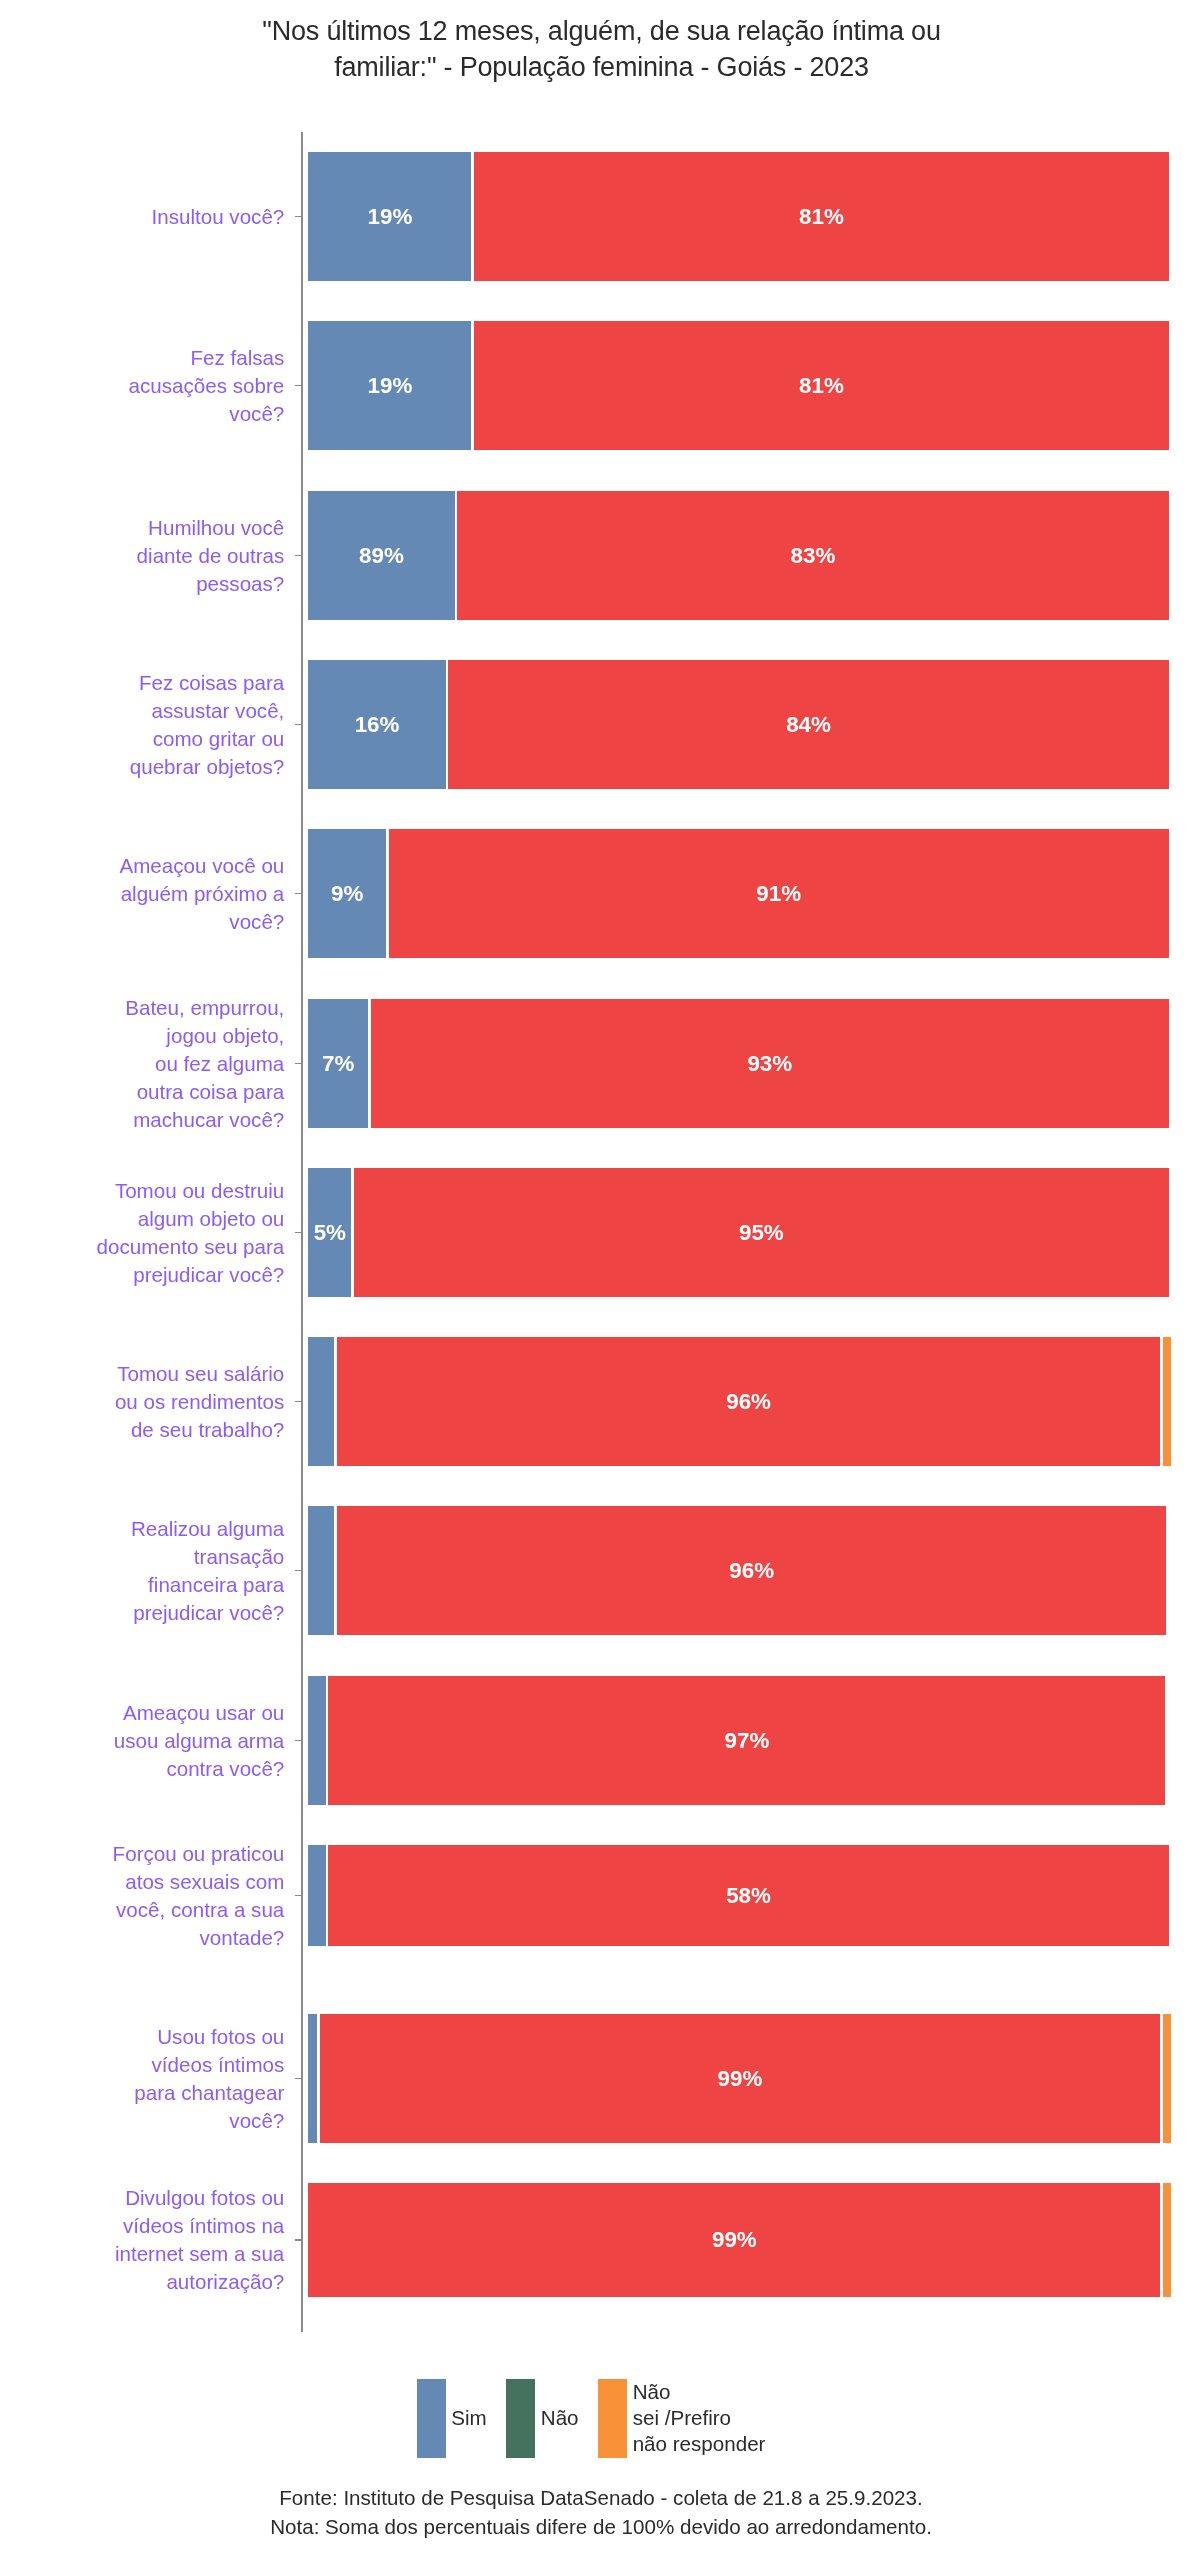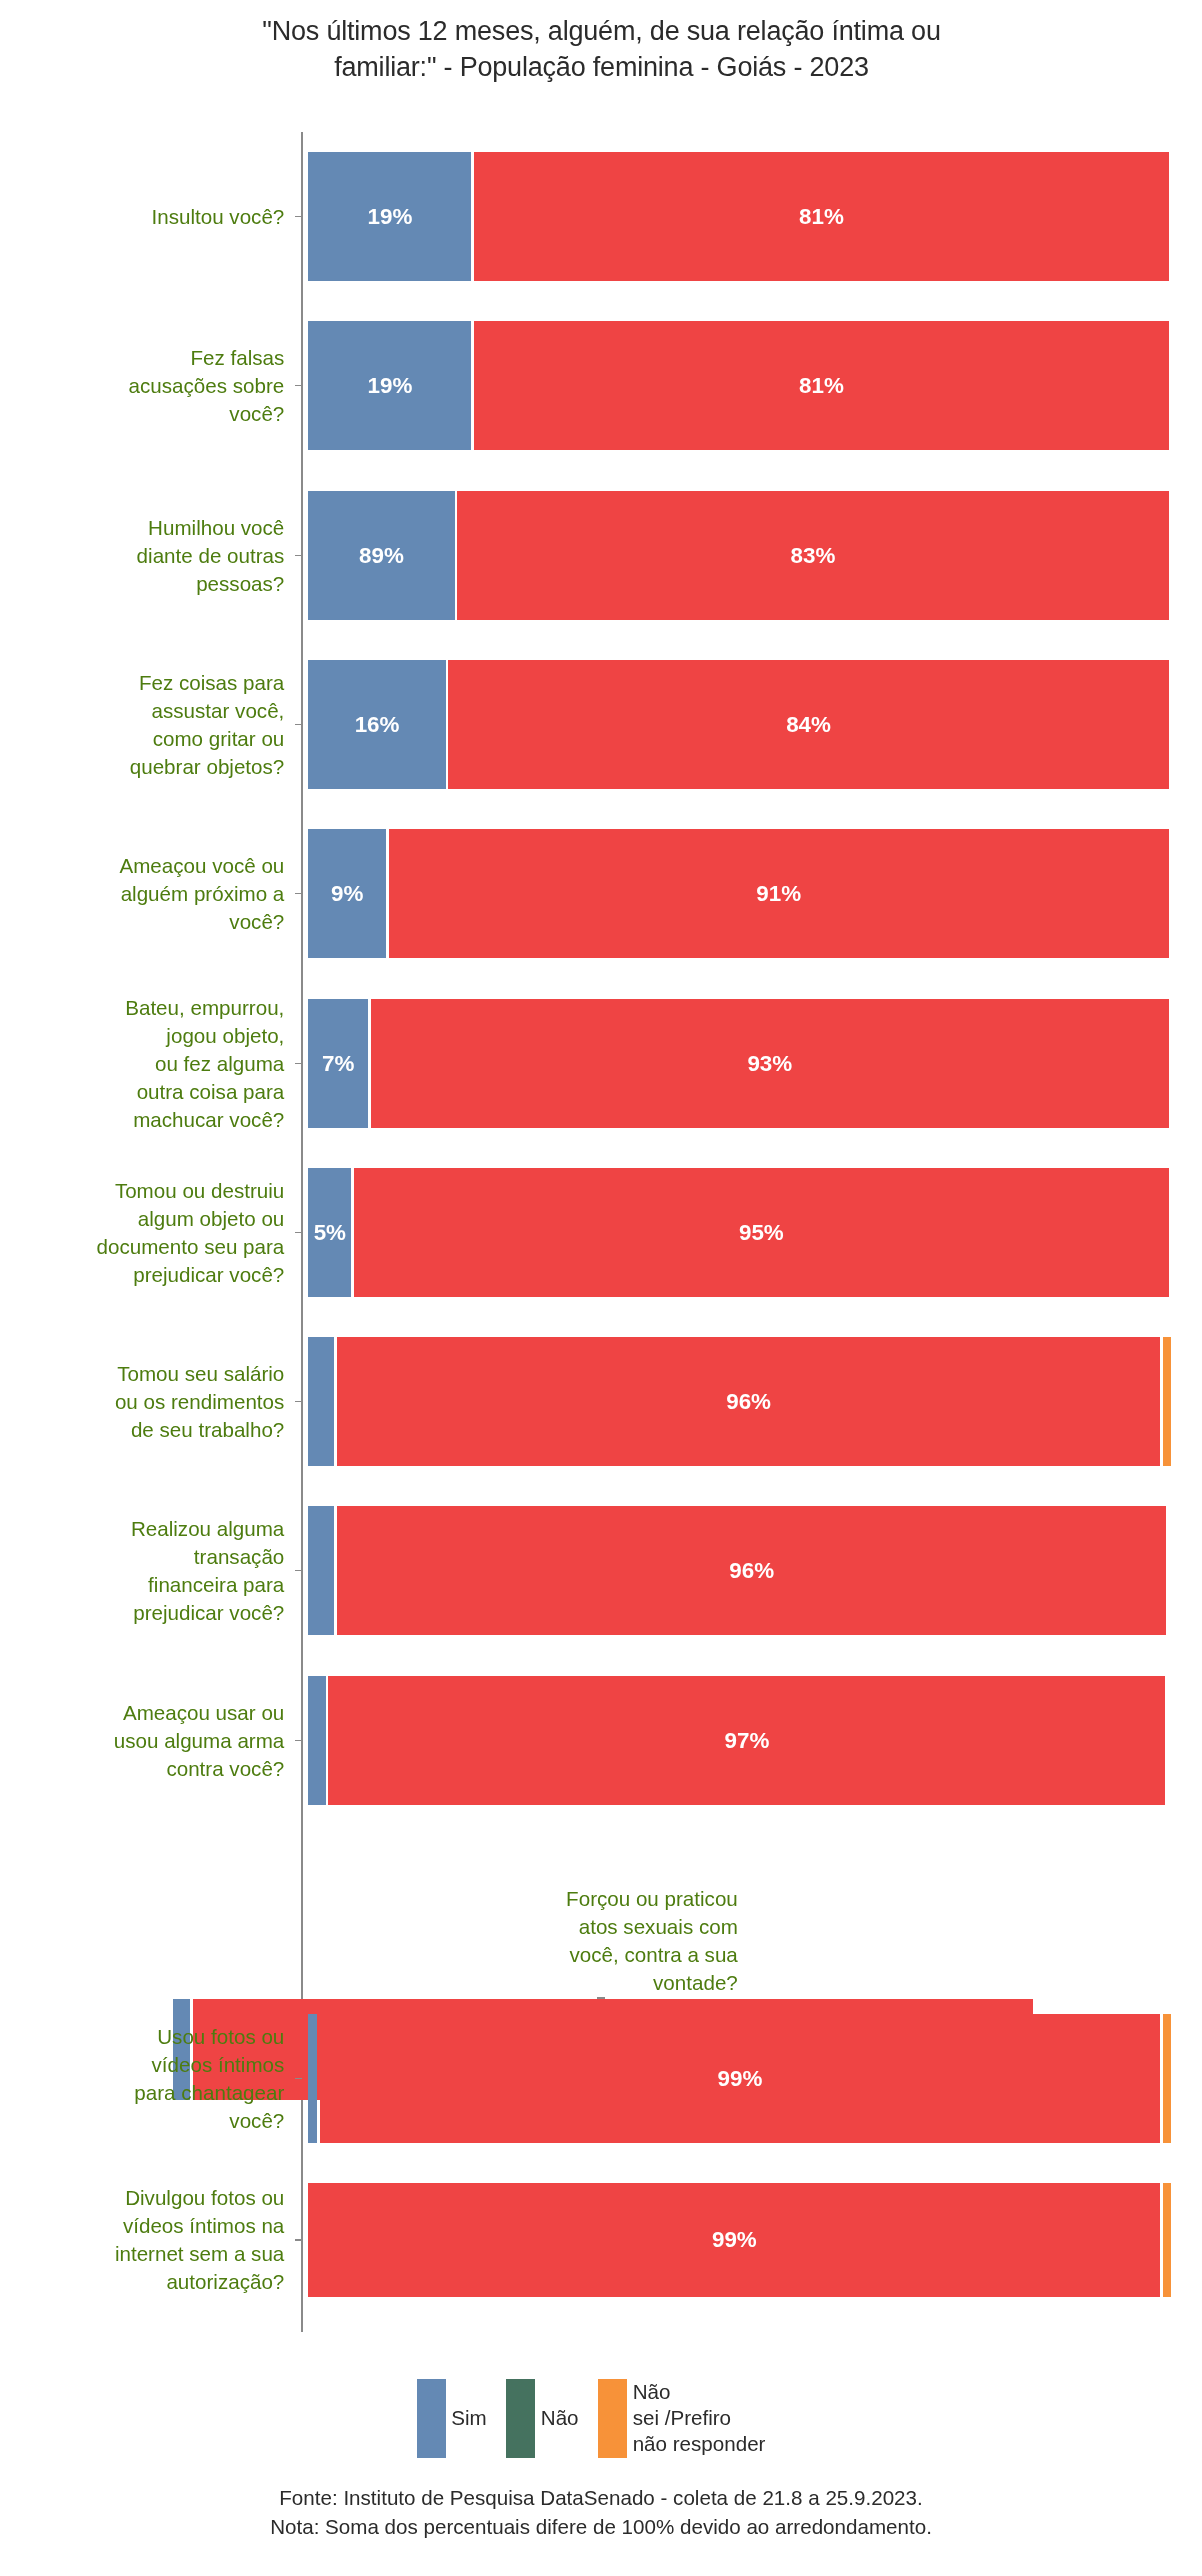--- a/index.html
+++ b/index.html
@@ -56,21 +56,21 @@
     width: 1202px;
     display: flex;
     align-items: center;
   }
   .row-label {
     width: 295px;
     padding-right: 10.7px;
     text-align: right;
     font-size: 20.6px;
     line-height: 28px;
-    color: #4d7c0f;
+    color: #8b5cf6;
     font-weight: 400;
     white-space: pre-line;
   }
   .tick {
     width: 7.2px;
     height: 1.8px;
     background: #8a8a8a;
     flex: 0 0 auto;
   }
   .bar-wrap {
@@ -287,21 +287,21 @@
 usou alguma arma
 contra você?</div>
           <div class="tick"></div>
           <div class="bar-wrap" style="margin-left: 6.3px; width: 863px; flex: 0 0 auto;">
             <div class="seg seg-sim" style="width: 17.3px; margin-right: 2.7px;"></div>
             <div class="seg seg-nao" style="width: 837px; margin-right: 2.7px;">
               <span class="seg-label">97%</span>
             </div>
           </div>
         </div>
-        <div class="row" style="top: 1753px; height: 101px; flex-direction: column;">
+        <div class="row" style="top: 1713px; height: 101px;">
           <div class="row-label">Forçou ou praticou
 atos sexuais com
 você, contra a sua
 vontade?</div>
           <div class="tick"></div>
           <div class="bar-wrap" style="margin-left: 6.3px; width: 863px; flex: 0 0 auto;">
             <div class="seg seg-sim" style="width: 17.3px; margin-right: 2.7px;"></div>
             <div class="seg seg-nao" style="width: 846px; margin-right: 2.7px;">
               <span class="seg-label">58%</span>
             </div>

